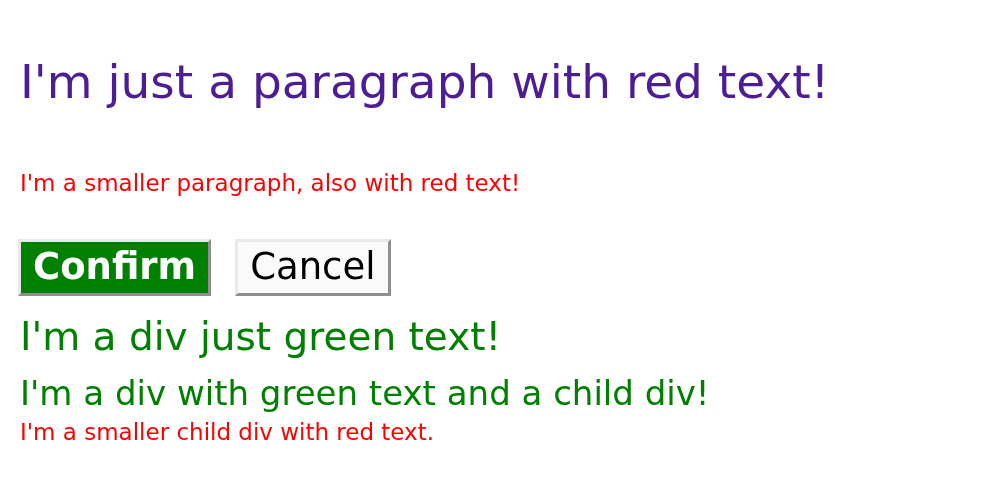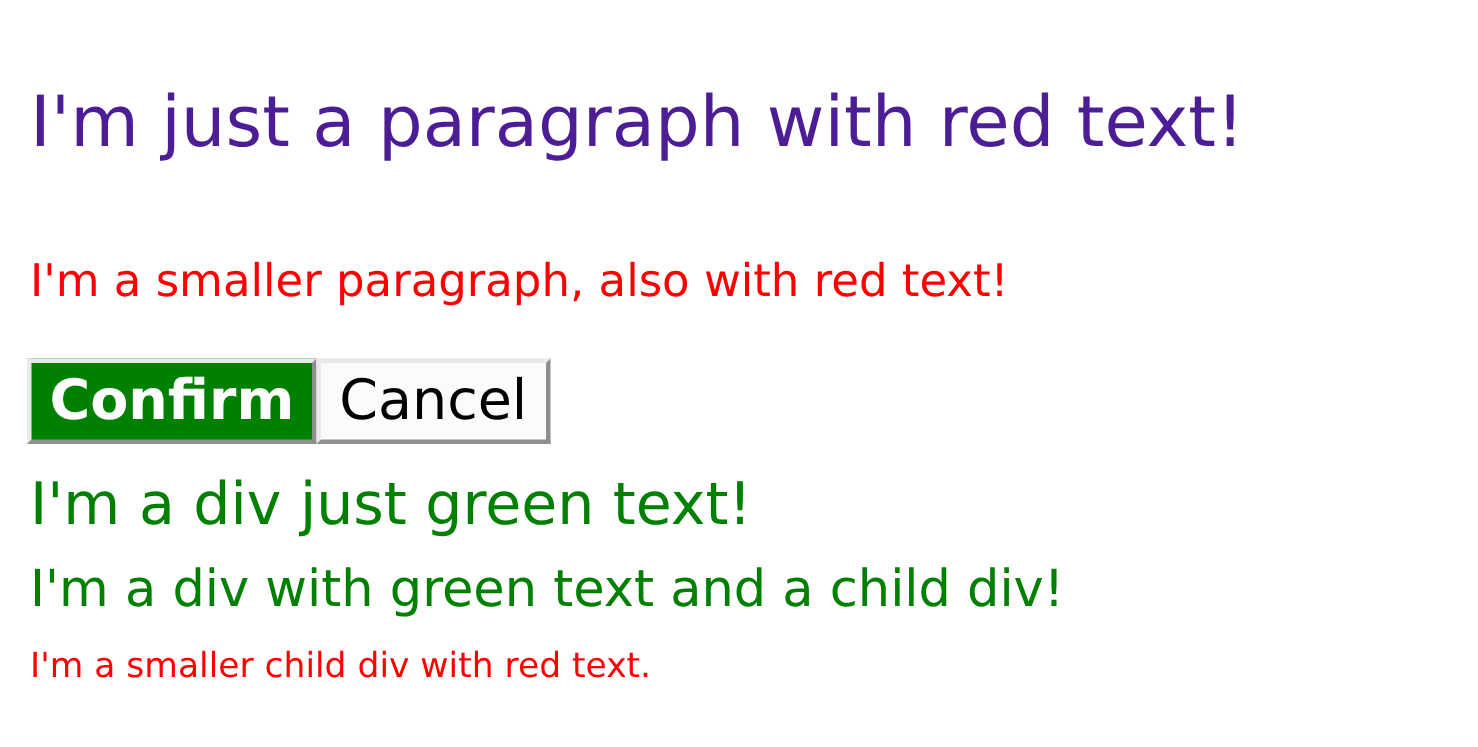--- a/index.html
+++ b/index.html
@@ -28,39 +28,39 @@
     font-weight: 400;
     margin: 0;
     padding: 0;
     position: absolute;
     left: 20px;
     top: 56px;
     white-space: nowrap;
   }
   .p-small {
     color: #ff0000;
-    font-size: 30px;
+    font-size: 23px;
     line-height: 1.1;
     font-weight: 400;
     margin: 0;
     padding: 0;
     position: absolute;
     left: 20px;
     top: 171px;
     white-space: nowrap;
   }
 
   
   .button-row {
     position: absolute;
     left: 18px;
     top: 239px;
     display: flex;
     align-items: flex-start;
-    gap: 0;
+    gap: 24px;
   }
   .btn {
     font-family: "DejaVu Sans", "Liberation Sans", sans-serif;
     font-size: 37px;
     line-height: 1;
     padding: 6px 12px 8px 12px;
     border-width: 3px;
     border-style: solid;
     border-top-color: #e9e9e9;
     border-left-color: #e9e9e9;
@@ -99,21 +99,21 @@
     left: 20px;
     top: 374px;
     white-space: nowrap;
   }
   .div-child-red {
     color: #ff0000;
     font-size: 23px;
     line-height: 1.12;
     position: absolute;
     left: 20px;
-    top: 432px;
+    top: 420px;
     white-space: nowrap;
   }
 </style>
 </head>
 <body>
 
 <div class="page">
 
   <p class="p-big">I'm just a paragraph with red text!</p>
 

